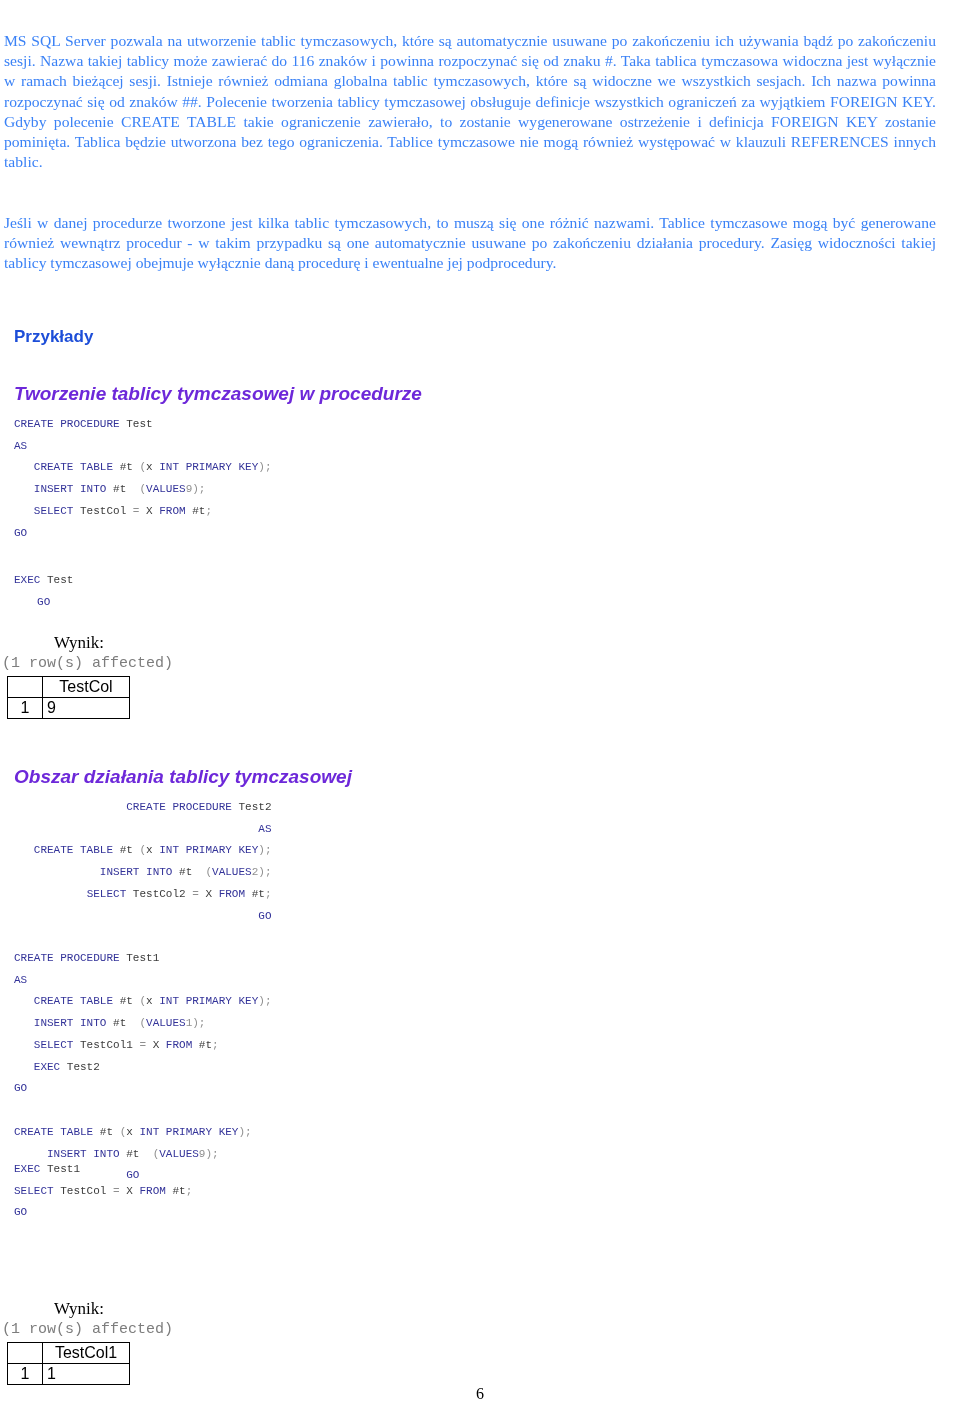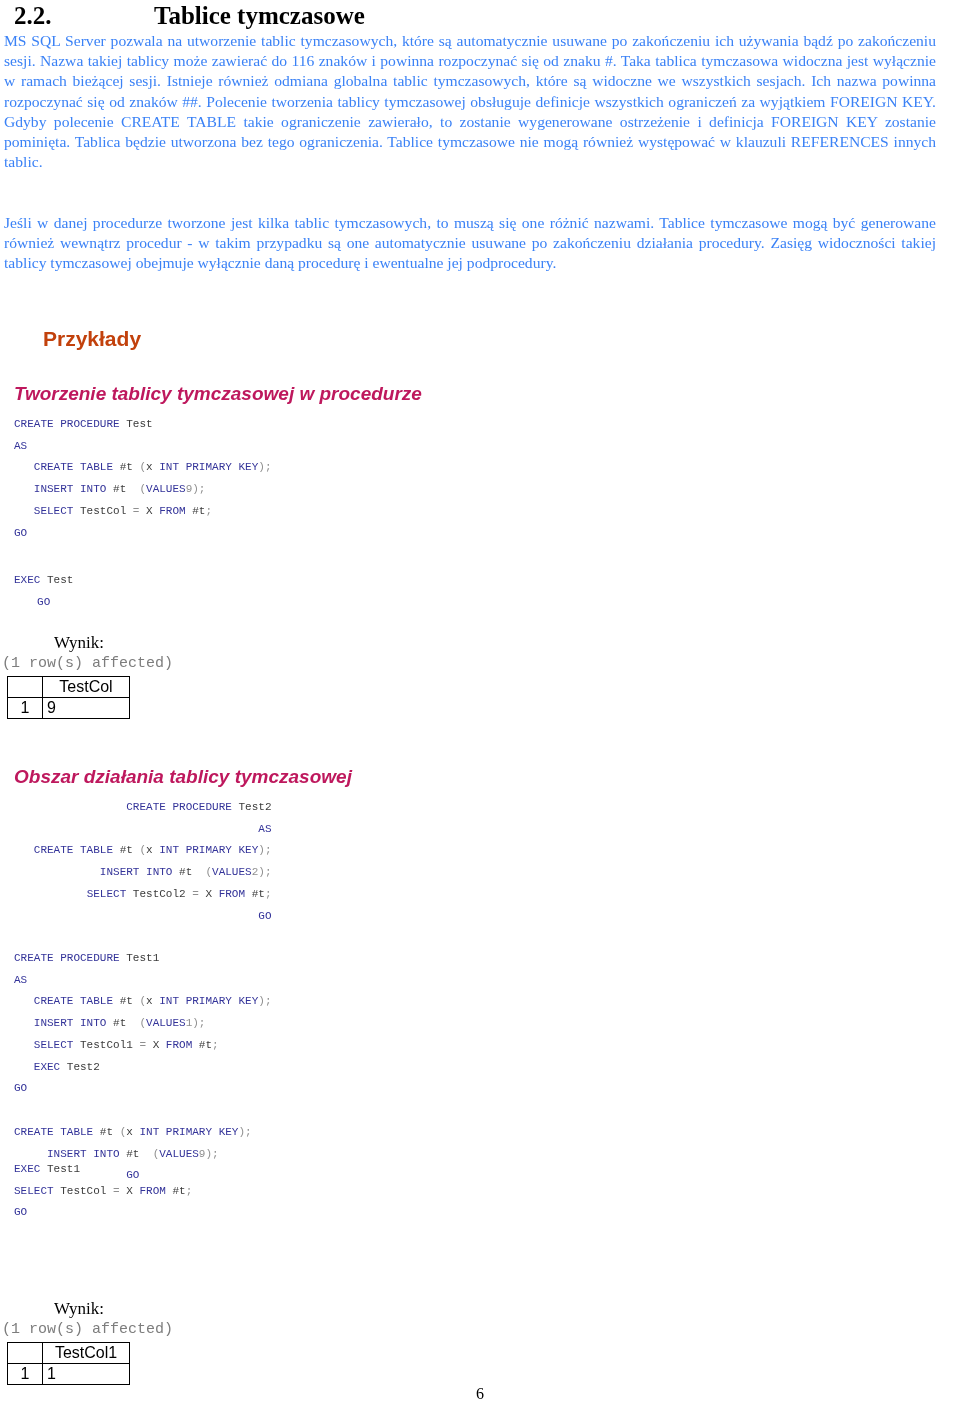--- a/index.html
+++ b/index.html
@@ -50,32 +50,31 @@
   #para1 { top: 31px; }
   #para2 { top: 213px; }
 
   
   .h-examples {
     position: absolute;
     left: 14px;
     top: 327px;
     font-family: "Liberation Sans", sans-serif;
     font-weight: bold;
-    font-size: 21px;
-    color: #c2410c;
-    margin-left: 29px;
+    font-size: 17px;
+    color: #1d4ed8;
   }
   .h-sub {
     position: absolute;
     left: 14px;
     font-family: "Liberation Sans", sans-serif;
     font-weight: bold;
     font-style: italic;
     font-size: 19px;
-    color: #be185d;
+    color: #6d28d9;
   }
   #sub1 { top: 383px; }
   #sub2 { top: 766px; }
 
   
   .code {
     position: absolute;
     left: 14px;
     font-family: "Liberation Mono", monospace;
     font-size: 11px;
@@ -160,23 +159,20 @@
     font-family: "Liberation Serif", serif;
     font-size: 16px;
     color: #000000;
   }
 </style>
 </head>
 <body>
 
 <div class="page">
 
-  <div class="chapter-heading">
-    <span class="chapter-num">2.2.</span><span>Tablice tymczasowe</span>
-  </div>
 
   <div class="body-text" id="para1">MS SQL Server pozwala na utworzenie tablic tymczasowych, które są automatycznie usuwane po zakończeniu ich używania bądź po zakończeniu sesji. Nazwa takiej tablicy może zawierać do 116 znaków i powinna rozpoczynać się od znaku #. Taka tablica tymczasowa widoczna jest wyłącznie w ramach bieżącej sesji. Istnieje również odmiana globalna tablic tymczasowych, które są widoczne we wszystkich sesjach. Ich nazwa powinna rozpoczynać się od znaków ##. Polecenie tworzenia tablicy tymczasowej obsługuje definicje wszystkich ograniczeń za wyjątkiem FOREIGN KEY. Gdyby polecenie CREATE TABLE takie ograniczenie zawierało, to zostanie wygenerowane ostrzeżenie i definicja FOREIGN KEY zostanie pominięta. Tablica będzie utworzona bez tego ograniczenia. Tablice tymczasowe nie mogą również występować w klauzuli REFERENCES innych tablic.</div>
 
   <div class="body-text" id="para2">Jeśli w danej procedurze tworzone jest kilka tablic tymczasowych, to muszą się one różnić nazwami. Tablice tymczasowe mogą być generowane również wewnątrz procedur - w takim przypadku są one automatycznie usuwane po zakończeniu działania procedury. Zasięg widoczności takiej tablicy tymczasowej obejmuje wyłącznie daną procedurę i ewentualne jej podprocedury.</div>
 
   <div class="h-examples">Przykłady</div>
 
   <div class="h-sub" id="sub1">Tworzenie tablicy tymczasowej w procedurze</div>
 
   <div class="code" id="code1"><span class="kw">CREATE PROCEDURE</span><span class="id"> Test</span>

